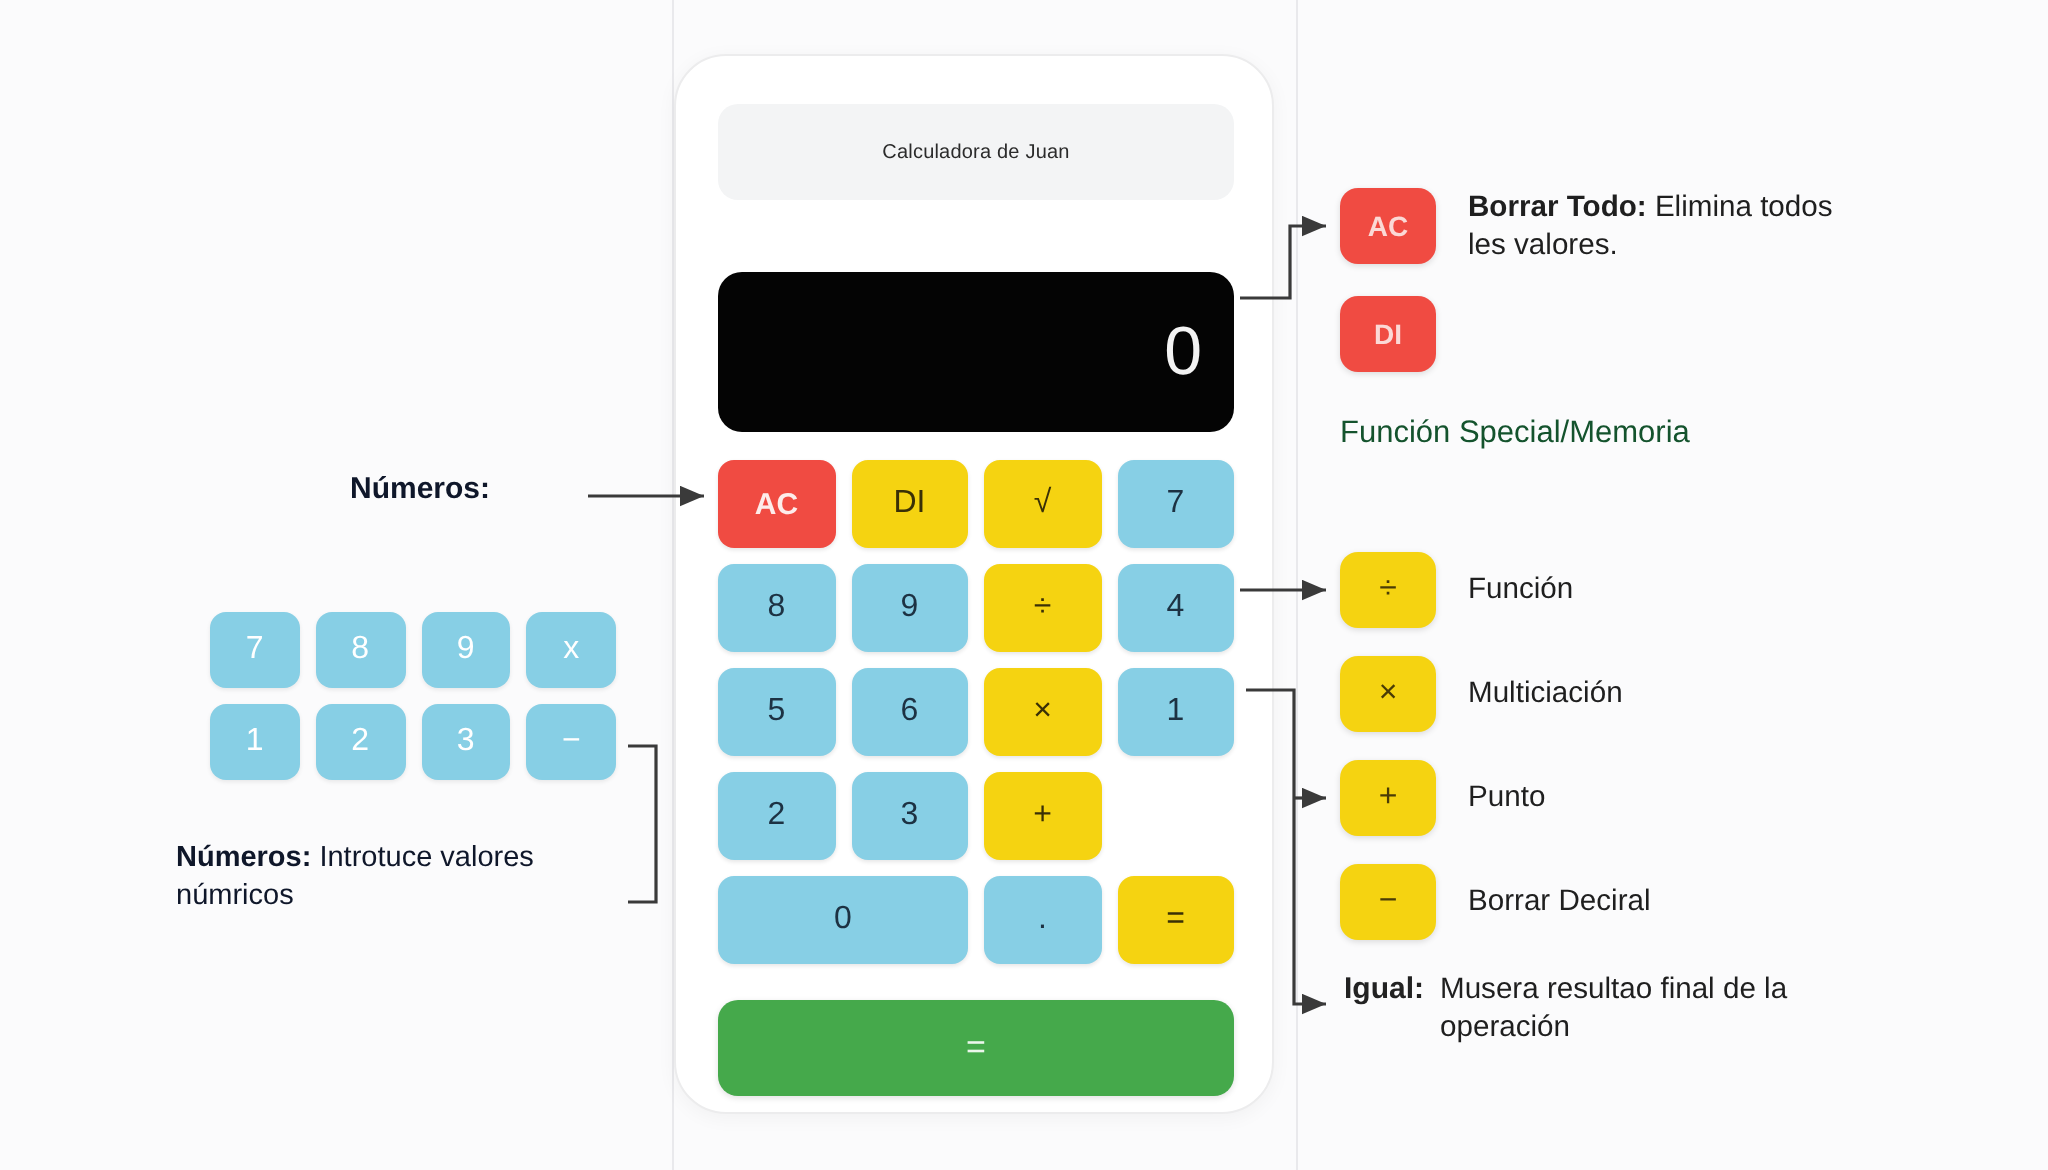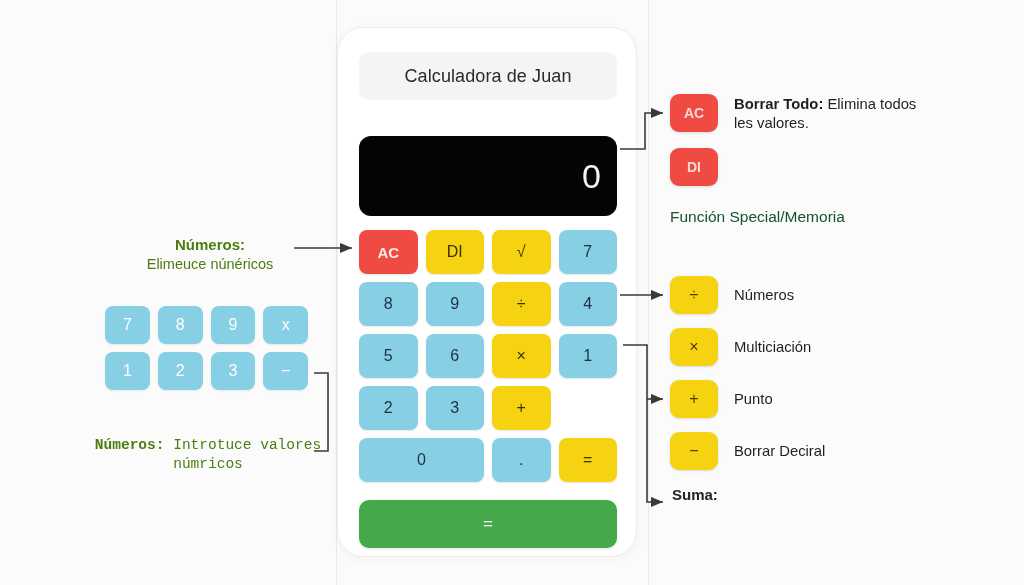--- a/index.html
+++ b/index.html
@@ -21,21 +21,21 @@
     position:absolute;left:337px;top:27px;width:300px;height:530px;
     background:#ffffff;border:1px solid #ececed;border-radius:26px;
     box-shadow:0 2px 10px rgba(0,0,0,0.045);
     box-sizing:border-box;
   }
   #calc-title-bar{
     position:absolute;left:21px;top:24px;width:258px;height:48px;
     background:#f3f4f5;border-radius:10px;
     display:flex;align-items:center;justify-content:center;
   }
-  #calc-title-bar span{font-size:18px;color:#2b2b2b;letter-spacing:.1px;}
+  #calc-title-bar span{font-size:10px;color:#2b2b2b;letter-spacing:.1px;}
 
   #calc-display{
     position:absolute;left:21px;top:108px;width:258px;height:80px;
     background:#040404;border-radius:12px;
     display:flex;align-items:center;justify-content:flex-end;
     padding-right:16px;box-sizing:border-box;
   }
   #calc-display span{color:#f3f3f3;font-size:34px;line-height:1;}
 
   #keypad{
@@ -67,26 +67,26 @@
     grid-auto-rows:38px;gap:8px;
   }
   .mini-key{
     background:#87cfe5;border-radius:8px;
     display:flex;align-items:center;justify-content:center;
     color:#ffffff;font-size:16px;user-select:none;
     box-shadow:0 1px 2px rgba(0,0,0,0.08);
   }
 
   
-  .anno{position:absolute;font-size:14.5px;color:#4d7c0f;line-height:1.32;}
+  .anno{position:absolute;font-size:14.5px;color:#0f172a;line-height:1.32;}
   .anno b{font-weight:bold;}
 
   #anno-numeros-top{left:110px;top:235px;width:200px;text-align:center;}
   #anno-numeros-top .l1{font-weight:bold;font-size:15px;}
-  #anno-numeros-bottom{left:88px;top:436px;width:240px;text-align:center;font-family:Liberation Mono, monospace;}
+  #anno-numeros-bottom{left:88px;top:420px;width:240px;}
 
   
   .anno-row{position:absolute;display:flex;align-items:flex-start;}
   .anno-chip{
     width:48px;height:38px;border-radius:9px;flex:0 0 auto;
     display:flex;align-items:center;justify-content:center;
     font-size:16px;box-shadow:0 1px 3px rgba(0,0,0,0.13);
   }
   .anno-chip.red{background:#f04b42;color:#fbd9d6;font-weight:600;font-size:14px;}
   .anno-chip.yellow{background:#f5d311;color:#4a3c06;}
@@ -205,21 +205,20 @@
     <div class="mini-key">
       <span>3</span>
     </div>
     <div class="mini-key">
       <span>−</span>
     </div>
   </div>
 
 <div class="anno" id="anno-numeros-top">
   <div class="l1">Números:</div>
-  <div class="l2">Elimeuce núnéricos</div>
 </div>
 
 <div class="anno" id="anno-numeros-bottom">
   <b>Números:</b><span> Introtuce valores númricos</span>
 </div>
 
 <div class="anno-row" id="anno-ac">
   <div class="anno-chip red">
     <span>AC</span>
   </div>
@@ -233,21 +232,21 @@
     <span>DI</span>
   </div>
 </div>
 
 <div class="anno" id="anno-funcion">Función Special/Memoria</div>
 
 <div class="anno-row" id="anno-div">
   <div class="anno-chip yellow">
     <span>÷</span>
   </div>
-  <div class="anno-text">Números</div>
+  <div class="anno-text">Función</div>
 </div>
 
 <div class="anno-row" id="anno-mul">
   <div class="anno-chip yellow">
     <span>×</span>
   </div>
   <div class="anno-text">Multiciación</div>
 </div>
 
 <div class="anno-row" id="anno-sum">
@@ -258,21 +257,22 @@
 </div>
 
 <div class="anno-row" id="anno-res">
   <div class="anno-chip yellow">
     <span>−</span>
   </div>
   <div class="anno-text">Borrar Deciral</div>
 </div>
 
 <div class="anno-row" id="anno-igual">
-  <div class="lbl">Suma:</div>
+  <div class="lbl">Igual:</div>
+  <div class="anno-text" style="margin-left:0;width:185px;">Musera resultao final de la operación</div>
 </div>
 
 <svg id="connectors" viewBox="0 0 1024 585">
   <defs>
     <marker id="arrow" markerWidth="9" markerHeight="9" refX="7.5" refY="3.2" orient="auto">
       <path d="M0,0 L7.5,3.2 L0,6.4 z" fill="#3a3a3a"></path>
     </marker>
   </defs>
   <g fill="none" stroke="#3a3a3a" stroke-width="1.6">
 

